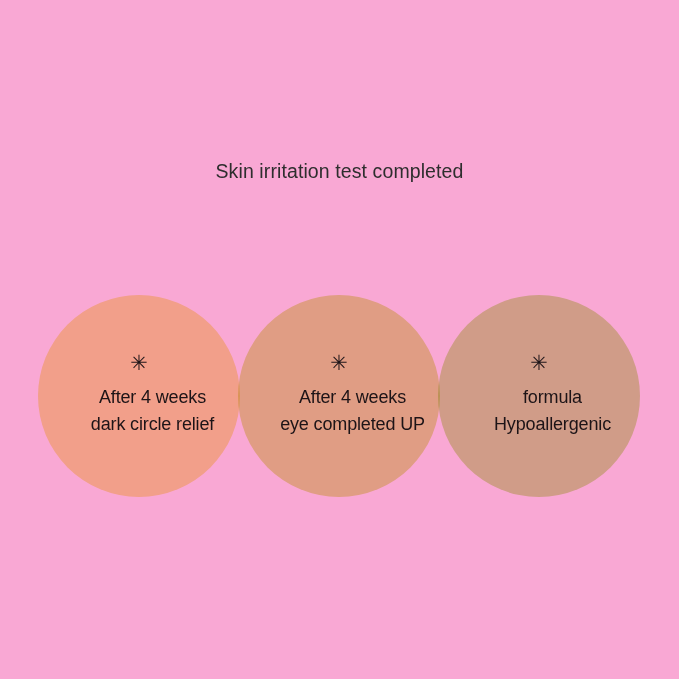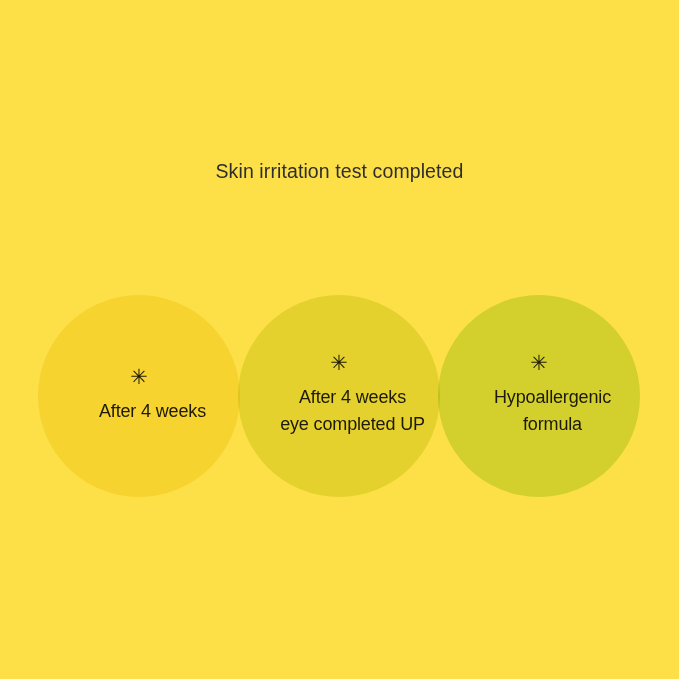--- a/index.html
+++ b/index.html
@@ -93,46 +93,47 @@
     letter-spacing: -0.15px;
     white-space: nowrap;
     margin-left: 27px;
   }
 
   .circle-text .line { display: block; }
 </style>
 </head>
 <body style="background: rgb(255, 255, 255);">
 
-<div class="poster" style="background: #fde047;">
+<div class="poster" style="background: #f9a8d4;">
 
   <div class="heading-block">
     <div class="eyebrow" style="color: rgb(46, 46, 46);">Skin irritation test completed</div>
   </div>
 
   <div class="circles">
 
     <div class="circle circle-1" style="background: rgb(248, 241, 166);">
       <span class="star" style="color: rgb(29, 29, 27);">✳</span>
       <span class="circle-text" style="color: rgb(29, 29, 27);">
         <span class="line">After 4 weeks</span>
+        <span class="line">dark circle relief</span>
       </span>
     </div>
 
     <div class="circle circle-2" style="background: rgb(230, 238, 159);">
       <span class="star" style="color: rgb(29, 29, 27);">✳</span>
       <span class="circle-text" style="color: rgb(29, 29, 27);">
         <span class="line">After 4 weeks</span>
         <span class="line">eye completed UP</span>
       </span>
     </div>
 
     <div class="circle circle-3" style="background: rgb(213, 237, 164);">
       <span class="star" style="color: rgb(29, 29, 27);">✳</span>
       <span class="circle-text" style="color: rgb(29, 29, 27);">
+        <span class="line">formula</span>
         <span class="line">Hypoallergenic</span>
-        <span class="line">formula</span>
       </span>
     </div>
 
   </div>
 
 </div>
 
 </body></html>

